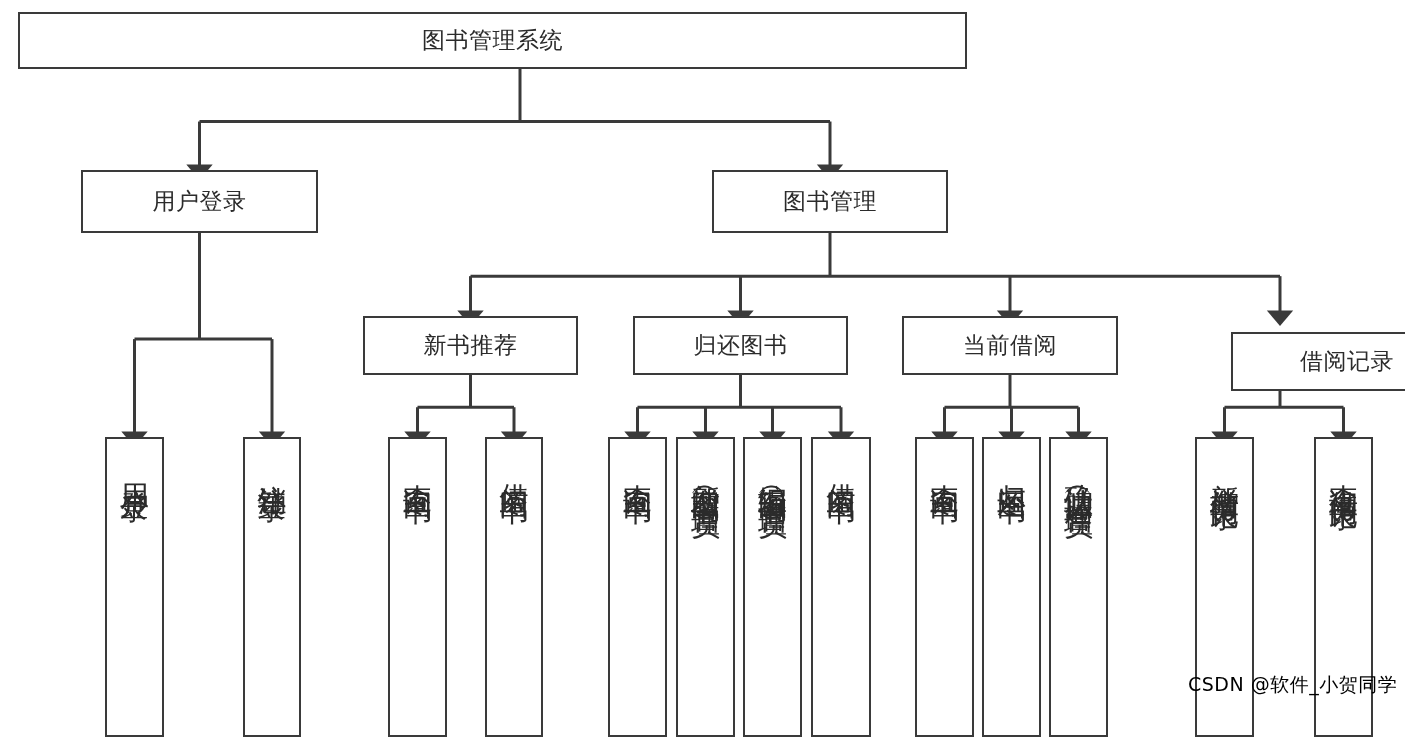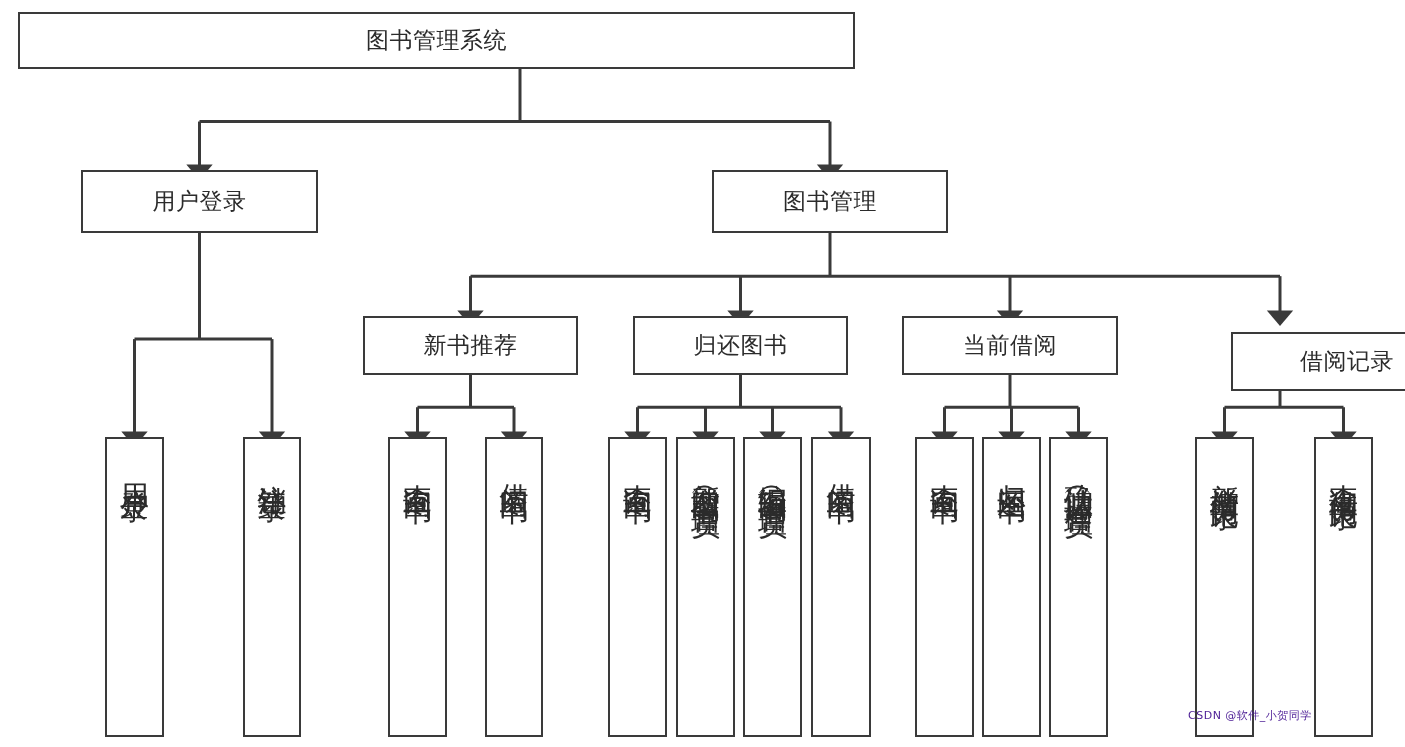--- a/index.html
+++ b/index.html
@@ -57,23 +57,23 @@
     writing-mode: vertical-rl;
     text-orientation: upright;
     font-size: 29px;
     line-height: 1.0;
     letter-spacing: 4px;
     white-space: nowrap;
   }
   .watermark {
     position: absolute;
     left: 1188px;
-    top: 708px;
-    font-size: 11px;
-    color: #4c1d95;
+    top: 672px;
+    font-size: 19px;
+    color: #000000;
     letter-spacing: 0.5px;
     white-space: nowrap;
   }
 </style>
 </head>
 <body>
 
 <div id="canvas">
 
   <svg id="edges" viewBox="0 0 1405 747">
@@ -113,21 +113,21 @@
         <path d="M1011.5,407.24 L1011.5,435" marker-end="url(#arrow)"></path>
         <path d="M1078.5,407.24 L1078.5,435" marker-end="url(#arrow)"></path>
         <path d="M1280,375 L1280,407.24"></path>
         <path d="M1224.5,407.24 L1343.5,407.24"></path>
         <path d="M1224.5,407.24 L1224.5,435" marker-end="url(#arrow)"></path>
         <path d="M1343.5,407.24 L1343.5,435" marker-end="url(#arrow)"></path>
       </g>
   </svg>
 
   <div id="nodes-layer">
-      <div class="node root horiz" style="left: 18px; top: 12px; width: 837px; height: 57px;">
+      <div class="node root horiz" style="left: 18px; top: 12px; width: 949px; height: 57px;">
         <span class="lbl">图书管理系统</span>
       </div>
       <div class="node lvl1 horiz" style="left: 81px; top: 170px; width: 237px; height: 63px;">
         <span class="lbl">用户登录</span>
       </div>
       <div class="node lvl1 horiz" style="left: 712px; top: 170px; width: 236px; height: 63px; justify-content: center;">
         <span class="lbl">图书管理</span>
       </div>
       <div class="node lvl2 horiz" style="left: 363px; top: 316px; width: 215px; height: 59px;">
         <span class="lbl">新书推荐</span>

